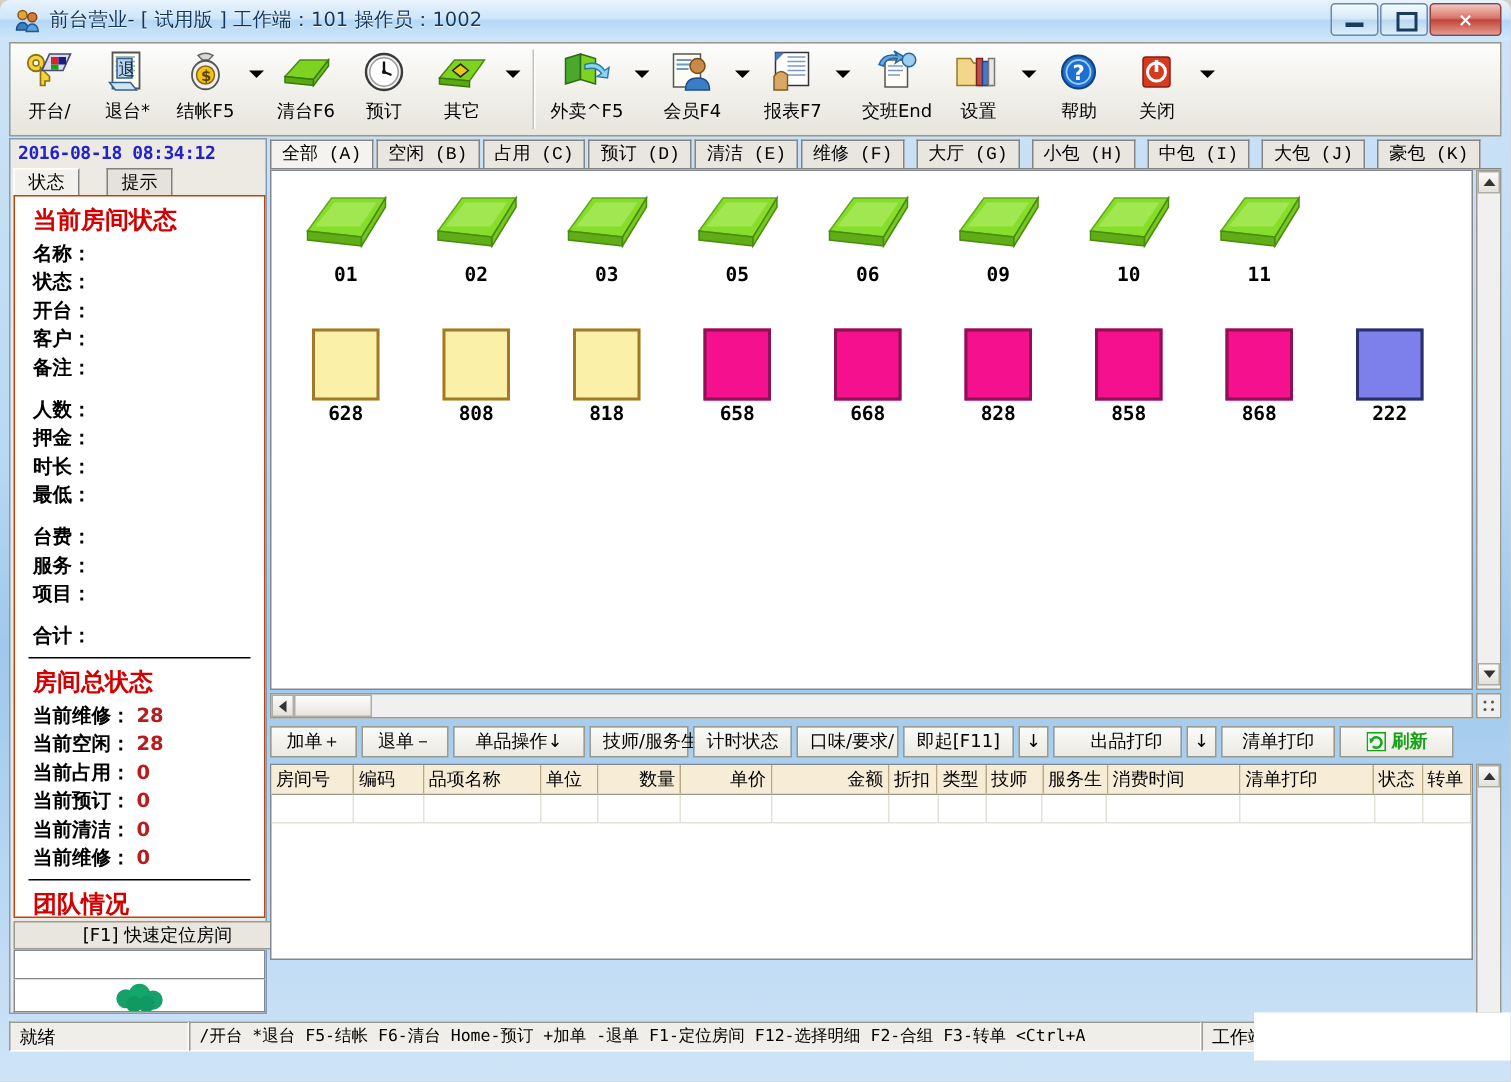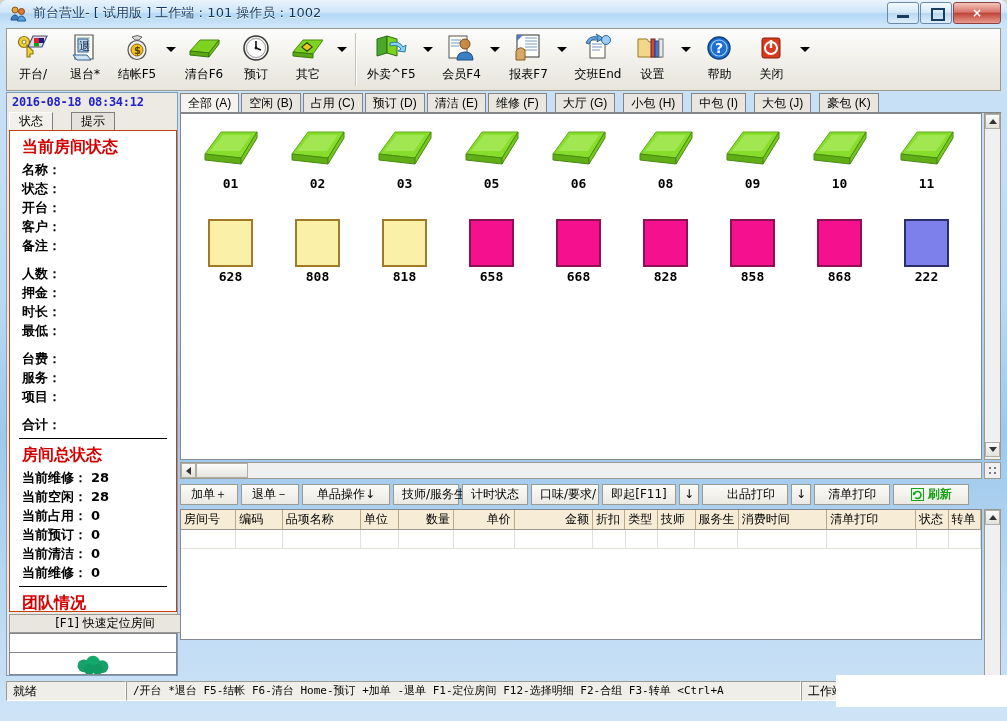--- a/index.html
+++ b/index.html
@@ -110,21 +110,21 @@
     overflow:hidden;
   }
   .lp-h{
     color:#d40000;font-weight:bold;font-size:16px;margin:6px 0 3px 12px;
     font-family:"DejaVu Sans","Liberation Sans",sans-serif;
   }
   .lp-row{
     font-size:13px;color:#000;margin:0 0 1px 12px;line-height:18px;
     font-family:"DejaVu Sans","Liberation Sans",sans-serif;font-weight:bold;
   }
-  .lp-row .v{color:#000000;font-weight:bold;margin-left:4px;}
+  .lp-row .v{color:#b91c1c;font-weight:bold;margin-left:4px;}
   .lp-gap{height:9px;}
   .lp-hr{border-top:1px solid #000;margin:4px 9px 3px 9px;}
   .lp-f1{
     position:absolute;left:2px;top:521px;width:192px;height:19px;
     background:#e8e6df;border:1px solid #9a9a90;box-sizing:border-box;
     text-align:center;line-height:17px;font-size:12px;color:#000;
     font-family:"DejaVu Sans","Liberation Sans",sans-serif;
   }
   .lp-blank{
     position:absolute;left:2px;top:540px;width:168px;height:20px;
@@ -139,21 +139,21 @@
   
   .rside{position:absolute;left:174px;top:0;width:821px;height:584px;}
   .rtabs{
     position:absolute;left:0;top:0;width:821px;height:20px;
     border-bottom:1px solid #848484;display:flex;align-items:flex-end;
   }
   .rtab{
     height:19px;line-height:18px;padding:0 7px;margin-right:2px;
     border:1px solid #848484;border-bottom:none;background:#e8e6df;
     font-size:12px;color:#000;box-sizing:border-box;white-space:nowrap;
-    font-family:Liberation Sans, sans-serif;
+    font-family:Liberation Mono, monospace;
   }
   .rtab.sel{background:#f4f3ef;}
   .roompane{
     position:absolute;left:0;top:21px;width:802px;height:347px;
     background:#fff;border:1px solid #828790;box-sizing:border-box;
     overflow:hidden;
   }
   .rgrid{position:absolute;left:6px;top:8px;width:790px;}
   .rrow{display:flex;}
   .rcell{width:87px;text-align:center;}
@@ -571,31 +571,20 @@
             <div class="rcell">
               <div class="slab">
                 <svg width="60" height="52" viewBox="0 0 60 52">
                     <path d="M4 32 L20 10 L56 10 L40 36 Z" fill="#86dd2a" stroke="#62a81c"></path>
                     <path d="M4 32 L4 38 L40 42 L40 36 Z" fill="#5fae16" stroke="#4a8a10"></path>
                     <path d="M40 36 L56 10 L56 16 L40 42 Z" fill="#74c81f" stroke="#4a8a10"></path>
                     <path d="M9 29 L22 13 L50 13 L39 29 Z" fill="#a6ea5c" opacity="0.8"></path>
                   </svg>
               </div>
               <div class="lab">06</div>
-            </div>
-            <div class="rcell">
-              <div class="slab">
-                <svg width="60" height="52" viewBox="0 0 60 52">
-                    <path d="M4 32 L20 10 L56 10 L40 36 Z" fill="#86dd2a" stroke="#62a81c"></path>
-                    <path d="M4 32 L4 38 L40 42 L40 36 Z" fill="#5fae16" stroke="#4a8a10"></path>
-                    <path d="M40 36 L56 10 L56 16 L40 42 Z" fill="#74c81f" stroke="#4a8a10"></path>
-                    <path d="M9 29 L22 13 L50 13 L39 29 Z" fill="#a6ea5c" opacity="0.8"></path>
-                  </svg>
-              </div>
-              <div class="lab">08</div>
             </div>
             <div class="rcell">
               <div class="slab">
                 <svg width="60" height="52" viewBox="0 0 60 52">
                     <path d="M4 32 L20 10 L56 10 L40 36 Z" fill="#86dd2a" stroke="#62a81c"></path>
                     <path d="M4 32 L4 38 L40 42 L40 36 Z" fill="#5fae16" stroke="#4a8a10"></path>
                     <path d="M40 36 L56 10 L56 16 L40 42 Z" fill="#74c81f" stroke="#4a8a10"></path>
                     <path d="M9 29 L22 13 L50 13 L39 29 Z" fill="#a6ea5c" opacity="0.8"></path>
                   </svg>
               </div>

